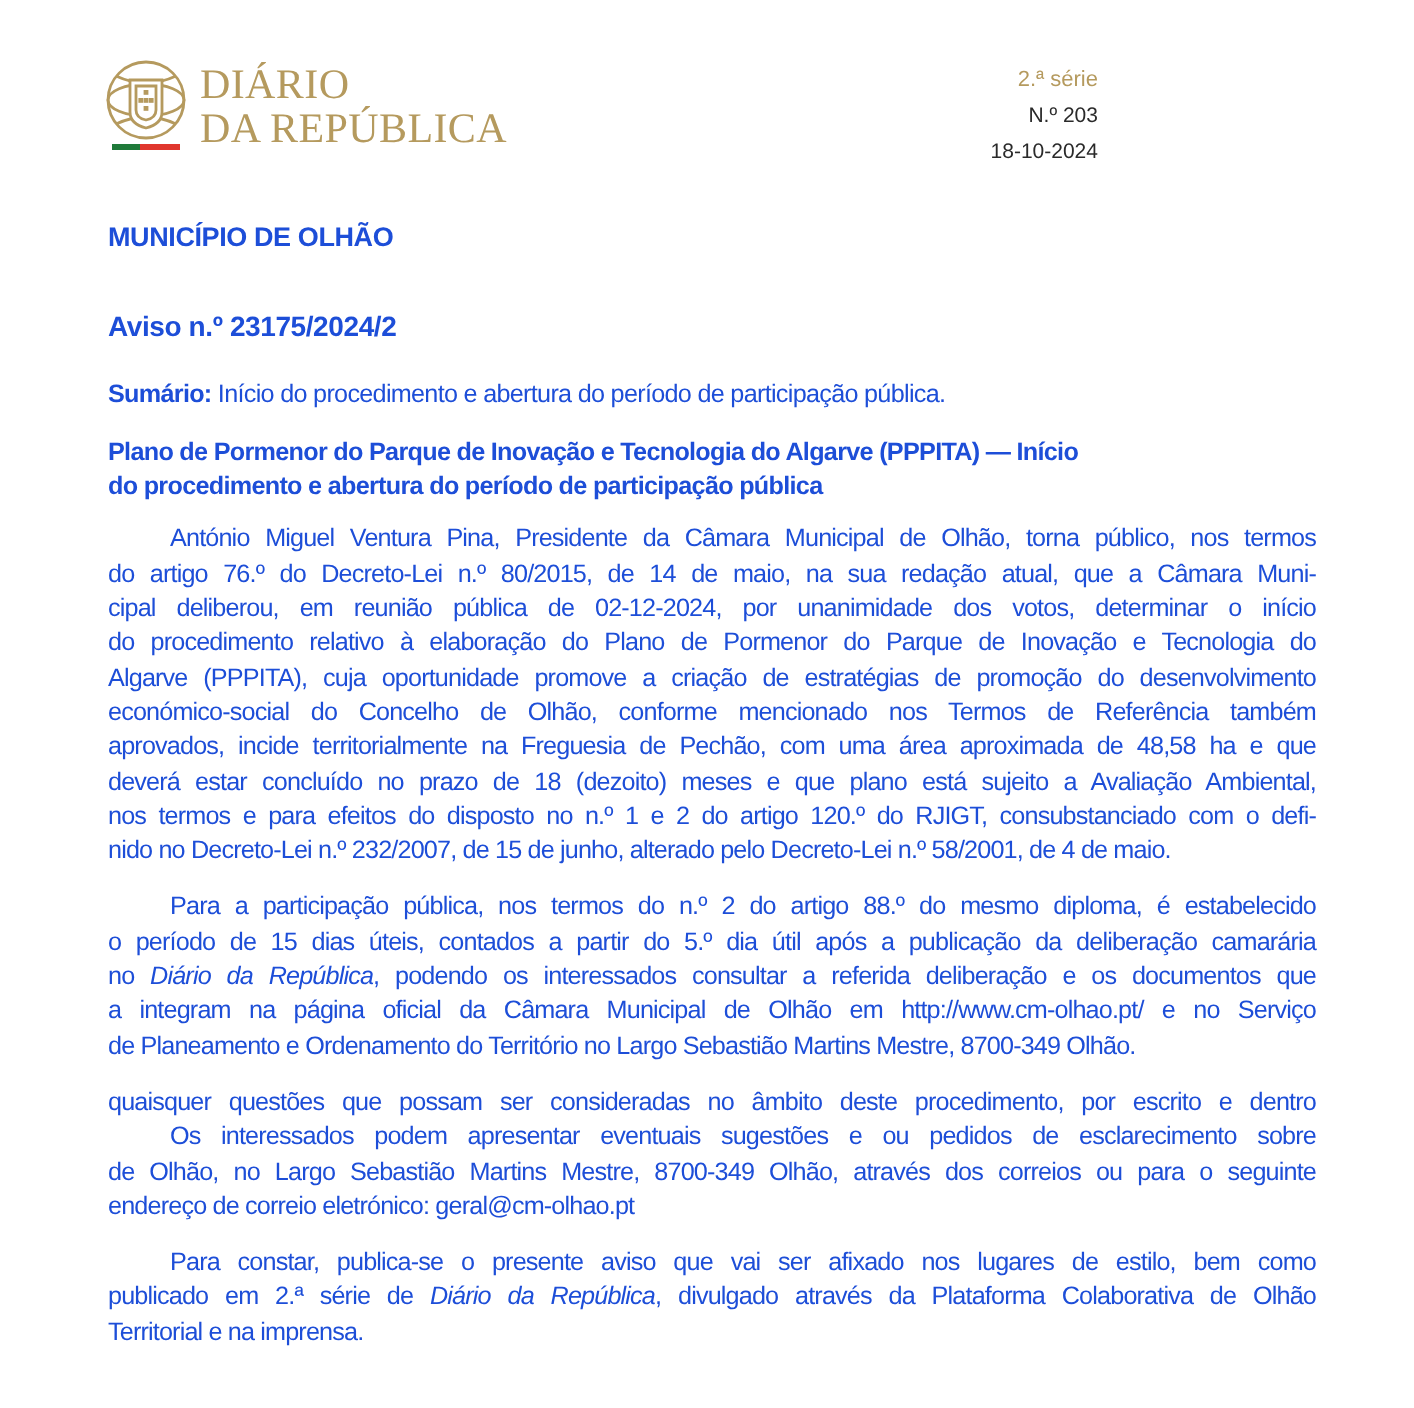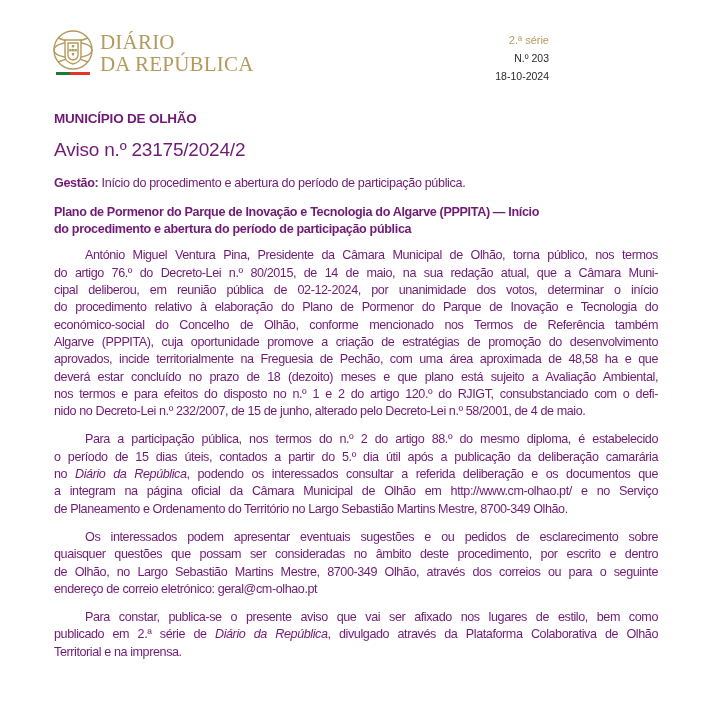--- a/index.html
+++ b/index.html
@@ -65,32 +65,32 @@
       font-size: 11px;
     }
     .content {
       position: absolute;
       left: 54px;
       top: 107px;
       width: 604px;
       font-family: "Liberation Sans Narrow", "Liberation Sans", sans-serif;
       font-size: 12.6px;
       line-height: 17.3px;
-      color: #701a75;
+      color: #1d4ed8;
     }
     .entity {
       font-weight: bold;
       font-size: 13.5px;
       margin: 3px 0 0 0;
       letter-spacing: -0.2px;
     }
     .notice-no {
-      font-weight: normal;
-      font-size: 19px;
-      margin: 14px 0 0 0;
+      font-weight: bold;
+      font-size: 14px;
+      margin: 28px 0 0 0;
       letter-spacing: -0.2px;
     }
     .summary {
       margin: 16px 0 0 0;
       letter-spacing: -0.35px;
     }
     .summary b { font-weight: bold; }
     .title-block {
       margin: 12px 0 0 0;
       text-align: left;
@@ -145,51 +145,51 @@
   <div class="issue-meta">
     <div class="issue-series">2.ª série</div>
     <div>N.º 203</div>
     <div>18-10-2024</div>
   </div>
 </div>
 
 <div class="content">
   <div class="entity">MUNICÍPIO DE OLHÃO</div>
   <div class="notice-no">Aviso n.º 23175/2024/2</div>
-  <div class="summary"><b>Gestão:</b><span> Início do procedimento e abertura do período de participação pública.</span></div>
+  <div class="summary"><b>Sumário:</b><span> Início do procedimento e abertura do período de participação pública.</span></div>
 
   <div class="title-block">
     <div>Plano de Pormenor do Parque de Inovação e Tecnologia do Algarve (PPPITA) — Início</div>
     <div>do procedimento e abertura do período de participação pública</div>
   </div>
 
   <div class="para">
     <span class="line first">António Miguel Ventura Pina, Presidente da Câmara Municipal de Olhão, torna público, nos termos</span>
     <span class="line">do artigo 76.º do Decreto-Lei n.º 80/2015, de 14 de maio, na sua redação atual, que a Câmara Muni-</span>
     <span class="line">cipal deliberou, em reunião pública de 02-12-2024, por unanimidade dos votos, determinar o início</span>
     <span class="line">do procedimento relativo à elaboração do Plano de Pormenor do Parque de Inovação e Tecnologia do</span>
+    <span class="line">Algarve (PPPITA), cuja oportunidade promove a criação de estratégias de promoção do desenvolvimento</span>
     <span class="line">económico-social do Concelho de Olhão, conforme mencionado nos Termos de Referência também</span>
-    <span class="line">Algarve (PPPITA), cuja oportunidade promove a criação de estratégias de promoção do desenvolvimento</span>
     <span class="line">aprovados, incide territorialmente na Freguesia de Pechão, com uma área aproximada de 48,58 ha e que</span>
     <span class="line">deverá estar concluído no prazo de 18 (dezoito) meses e que plano está sujeito a Avaliação Ambiental,</span>
     <span class="line">nos termos e para efeitos do disposto no n.º 1 e 2 do artigo 120.º do RJIGT, consubstanciado com o defi-</span>
     <span class="line last">nido no Decreto-Lei n.º 232/2007, de 15 de junho, alterado pelo Decreto-Lei n.º 58/2001, de 4 de maio.</span>
   </div>
 
   <div class="para">
     <span class="line first">Para a participação pública, nos termos do n.º 2 do artigo 88.º do mesmo diploma, é estabelecido</span>
     <span class="line">o período de 15 dias úteis, contados a partir do 5.º dia útil após a publicação da deliberação camarária</span>
     <span class="line"><span>no </span><i>Diário da República</i><span>, podendo os interessados consultar a referida deliberação e os documentos que</span></span>
     <span class="line">a integram na página oficial da Câmara Municipal de Olhão em http://www.cm-olhao.pt/ e no Serviço</span>
     <span class="line last">de Planeamento e Ordenamento do Território no Largo Sebastião Martins Mestre, 8700-349 Olhão.</span>
   </div>
 
   <div class="para">
+    <span class="line">quaisquer questões que possam ser consideradas no âmbito deste procedimento, por escrito e dentro</span>
     <span class="line first">Os interessados podem apresentar eventuais sugestões e ou pedidos de esclarecimento sobre</span>
-    <span class="line">quaisquer questões que possam ser consideradas no âmbito deste procedimento, por escrito e dentro</span>
     <span class="line">de Olhão, no Largo Sebastião Martins Mestre, 8700-349 Olhão, através dos correios ou para o seguinte</span>
     <span class="line last">endereço de correio eletrónico: geral@cm-olhao.pt</span>
   </div>
 
   <div class="para">
     <span class="line first">Para constar, publica-se o presente aviso que vai ser afixado nos lugares de estilo, bem como</span>
     <span class="line"><span>publicado em 2.ª série de </span><i>Diário da República</i><span>, divulgado através da Plataforma Colaborativa de Olhão</span></span>
     <span class="line last">Territorial e na imprensa.</span>
   </div>
 

